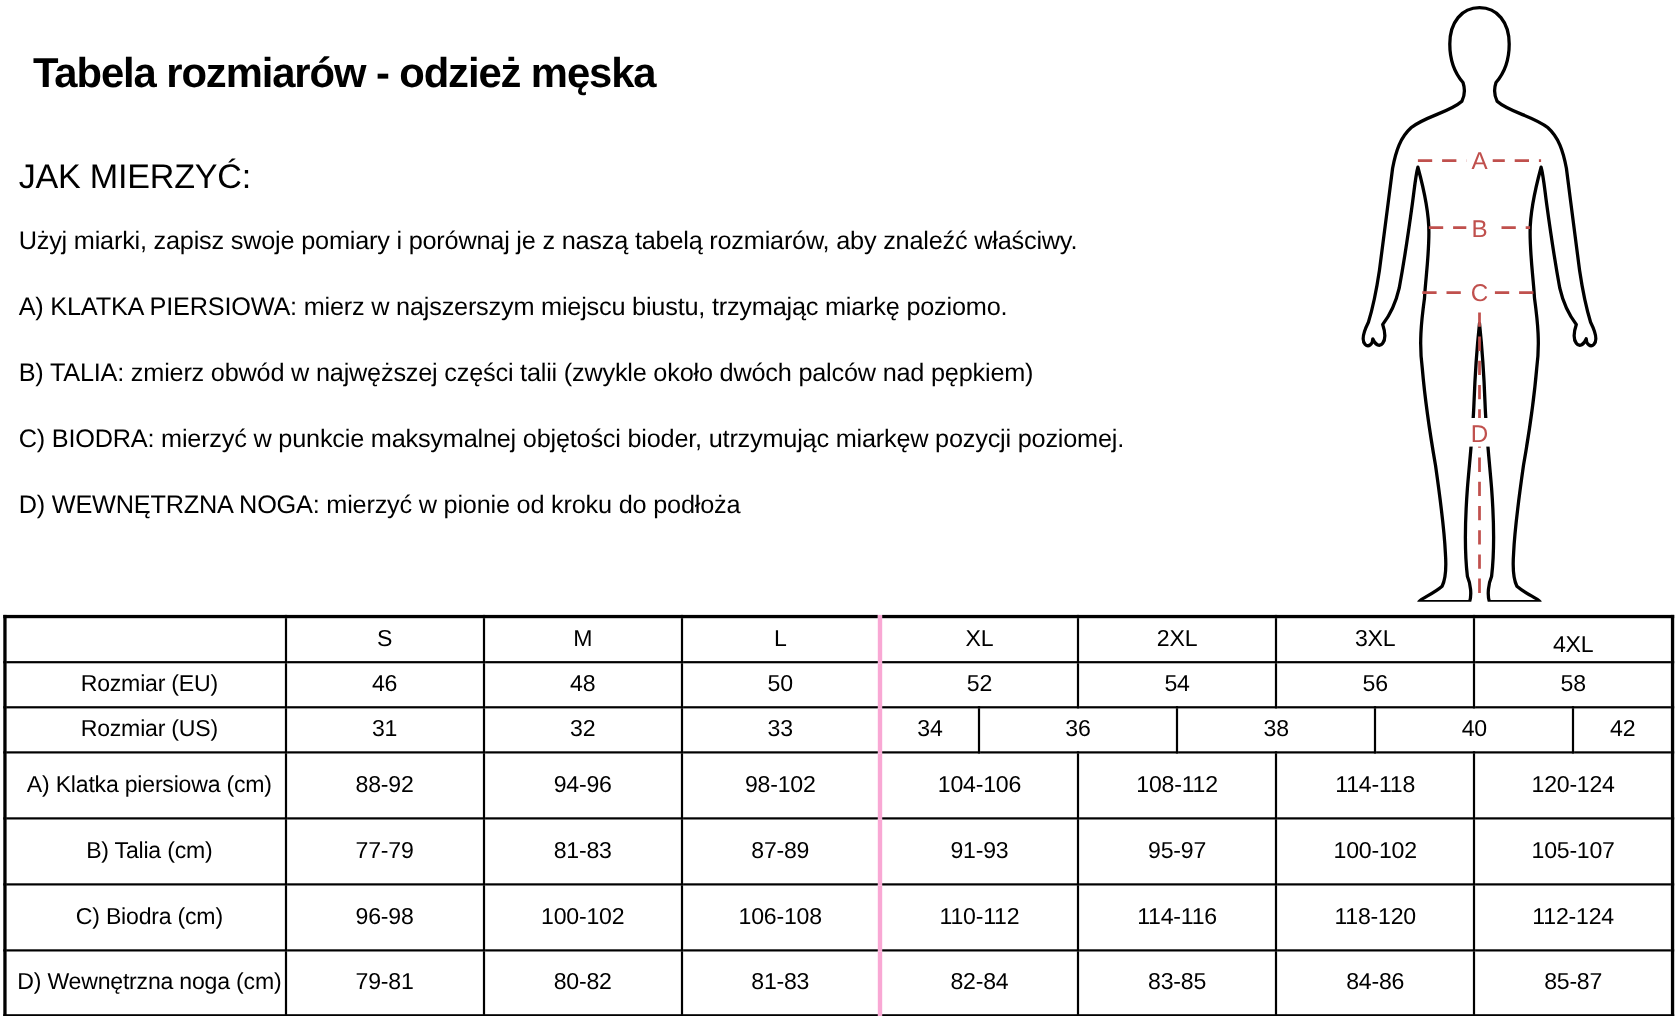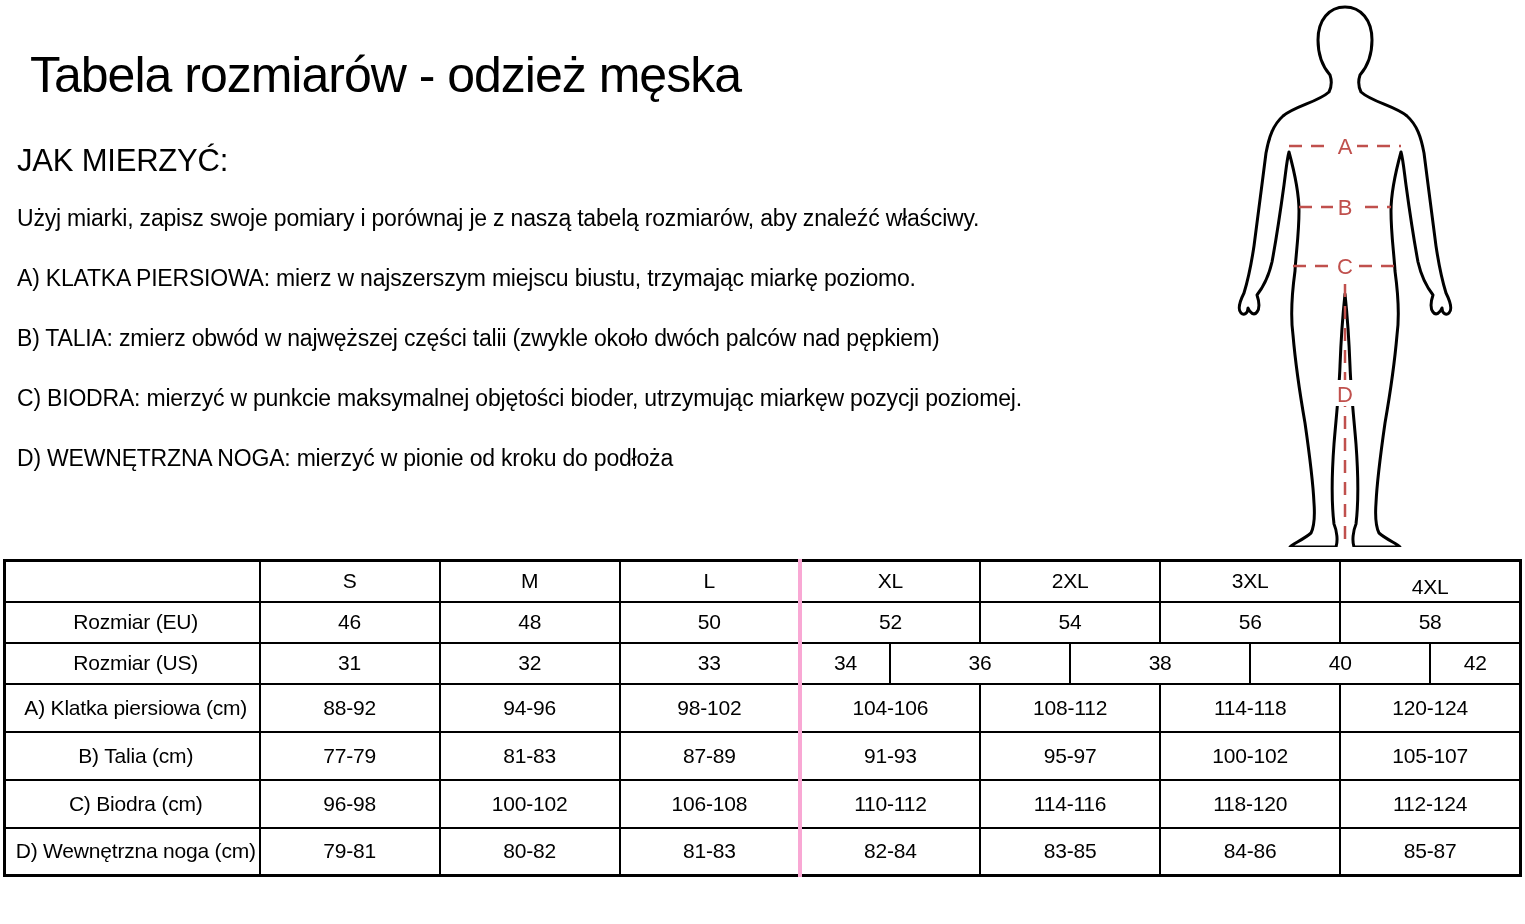--- a/index.html
+++ b/index.html
@@ -3,21 +3,21 @@
 <meta charset="utf-8">
 <style>
   html,body{margin:0;padding:0;}
   body{
     width:1525px;height:924px;position:relative;background:#ffffff;
     font-family:"Liberation Sans","DejaVu Sans",sans-serif;color:#000;
     overflow:hidden;
   }
   .page-title{
     position:absolute;left:30px;top:46px;
-    font-size:50px;font-weight:400;letter-spacing:-1px;color:#000;white-space:nowrap;
+    font-size:38px;font-weight:700;letter-spacing:-1px;color:#000;white-space:nowrap;
   }
   .howto-heading{
     position:absolute;left:17px;top:143px;font-size:31px;letter-spacing:-0.2px;white-space:nowrap;
   }
   .intro-text{
     position:absolute;left:17px;top:205px;font-size:23px;letter-spacing:-0.2px;white-space:nowrap;
   }
   .instr{
     position:absolute;left:17px;font-size:23px;letter-spacing:-0.2px;white-space:nowrap;
   }
@@ -32,21 +32,21 @@
   }
   .size-table th,.size-table td{
     border:2px solid #000;
     font-size:21px;font-weight:400;letter-spacing:-0.2px;
     text-align:center;vertical-align:middle;
     padding:0;overflow:hidden;white-space:nowrap;
   }
   .size-table th.lbl{text-align:center;padding-left:7px;}
   .size-table col.label-col{width:255px;}
   tr.h41{height:41px;}
-  tr.h60{height:48px;margin-top:31px;}
+  tr.h60{height:60px;margin-top:31px;}
   .size-table .sep{border-left:4px solid #f9a8d4;}
   .size-table th.drop{vertical-align:top;padding-top:13px;}
 </style>
 </head>
 <body>
 
 <div class="page-title">Tabela rozmiarów - odzież męska</div>
 <div class="howto-heading">JAK MIERZYĆ:</div>
 <div class="intro-text">Użyj miarki, zapisz swoje pomiary i porównaj je z naszą tabelą rozmiarów, aby znaleźć właściwy.</div>
 <div class="instr i0">A) KLATKA PIERSIOWA: mierz w najszerszym miejscu biustu, trzymając miarkę poziomo.</div>

